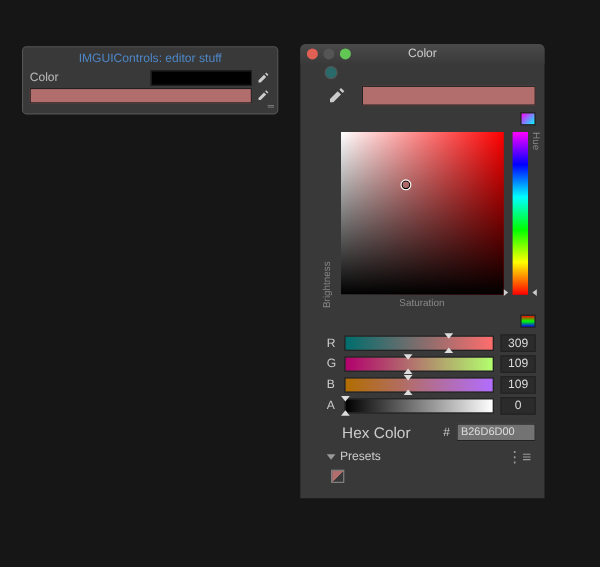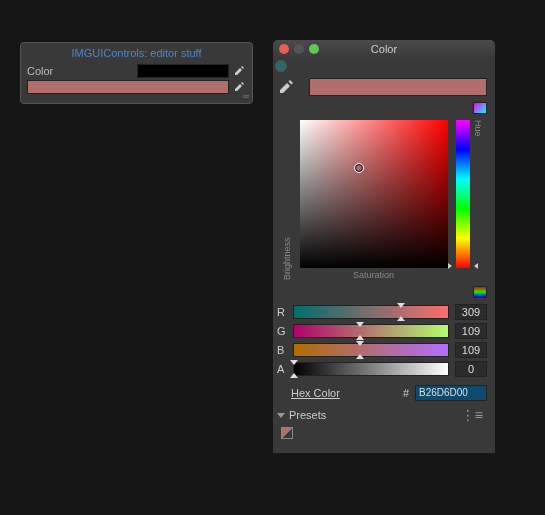--- a/index.html
+++ b/index.html
@@ -19,21 +19,21 @@
 
 .picker { position: absolute; left: 273px; top: 40px; width: 222px; background: #393939; border-radius: 5px 5px 0 0; }
 .titlebar { height: 18px; background: linear-gradient(#4a4a4a,#3a3a3a); border-radius: 5px 5px 0 0; display: flex; align-items: center; position: relative; }
 .traffic { display: flex; gap: 5px; margin-left: 6px; }
 .dot { width: 10px; height: 10px; border-radius: 50%; }
 .dot.r { background: #e06055; }
 .dot.y { background: #555; }
 .dot.g { background: #62c655; }
 .win-title { position: absolute; left: 0; right: 0; text-align: center; color: #ccc; font-size: 11px; }
 
-.body { padding: 6px 8px 10px 4px; }
+.body { padding: 6px 8px 10px 24px; }
 .top-row { display: flex; align-items: center; gap: 8px; margin: 6px 0; }
 .mode-dot { width: 12px; height: 12px; border-radius: 50%; background: #2b6a6a; border: 1px solid #555; margin-left: -2px; margin-top: -4px; }
 .big-eyedrop { width: 18px; height: 18px; }
 .big-swatch { flex: 1; height: 18px; background: #B26D6D; border: 1px solid #222; margin-left: 6px; }
 
 .mode-toggle { display: flex; justify-content: flex-end; margin: 4px 0 6px 0; }
 .mode-btn { width: 14px; height: 12px; background: linear-gradient(135deg, #f0f, #0ff); border: 1px solid #222; }
 
 .sv-area { display: flex; justify-content: center; gap: 8px; margin: 4px 0; }
 .brightness-label { writing-mode: vertical-rl; transform: rotate(180deg); font-size: 9px; color: #888; display: flex; align-items: center; }
@@ -54,23 +54,23 @@
 .slider { flex: 1; height: 14px; position: relative; border: 1px solid #222; }
 .slider.cr { background: linear-gradient(to right, #006d6d, #ff6d6d); }
 .slider.cg { background: linear-gradient(to right, #b2006d, #b2ff6d); }
 .slider.cb { background: linear-gradient(to right, #b26d00, #b26dff); }
 .slider.ca { background: linear-gradient(to right, #000, #fff); }
 .thumb { position: absolute; top: -3px; width: 0; height: 0; border-left: 4px solid transparent; border-right: 4px solid transparent; border-top: 5px solid #ddd; transform: translateX(-4px); }
 .thumb2 { position: absolute; bottom: -3px; width: 0; height: 0; border-left: 4px solid transparent; border-right: 4px solid transparent; border-bottom: 5px solid #ddd; transform: translateX(-4px); }
 .val-box { width: 32px; height: 16px; background: #2b2b2b; border: 1px solid #222; color: #ddd; text-align: center; font-size: 11px; line-height: 14px; }
 
 .hex-row { display: flex; align-items: center; margin: 8px 0; gap: 6px; }
-.hex-label { flex: 1; color: #ccc; font-size: 11px; padding-left: 14px; text-decoration: underline; }
+.hex-label { flex: 1; color: #ccc; font-size: 14px; padding-left: 14px; }
 .hex-hash { color: #ccc; }
-.hex-val { width: 72px; height: 16px; background: #0c4a6e; border: 1px solid #222; color: #ddd; font-size: 10px; line-height: 14px; padding-left: 3px; }
+.hex-val { width: 72px; height: 16px; background: #737373; border: 1px solid #222; color: #ddd; font-size: 10px; line-height: 14px; padding-left: 3px; }
 
 .presets-hdr { display: flex; align-items: center; margin: 6px 4px 4px 0; }
 .foldout { width: 0; height: 0; border-left: 4px solid transparent; border-right: 4px solid transparent; border-top: 5px solid #999; margin-right: 4px; }
 .presets-title { flex: 1; color: #ccc; font-size: 11px; }
 .presets-menu { color: #999; font-size: 14px; line-height: 10px; }
 .presets-row { display: flex; align-items: center; gap: 6px; padding: 2px 0 4px 4px; }
 .preset-chip { width: 12px; height: 12px; border: 1px solid #888; background: linear-gradient(135deg, #B26D6D 50%, transparent 50%); }
 .preset-txt { color: #888; font-size: 11px; }
 
 svg { display: block; }

